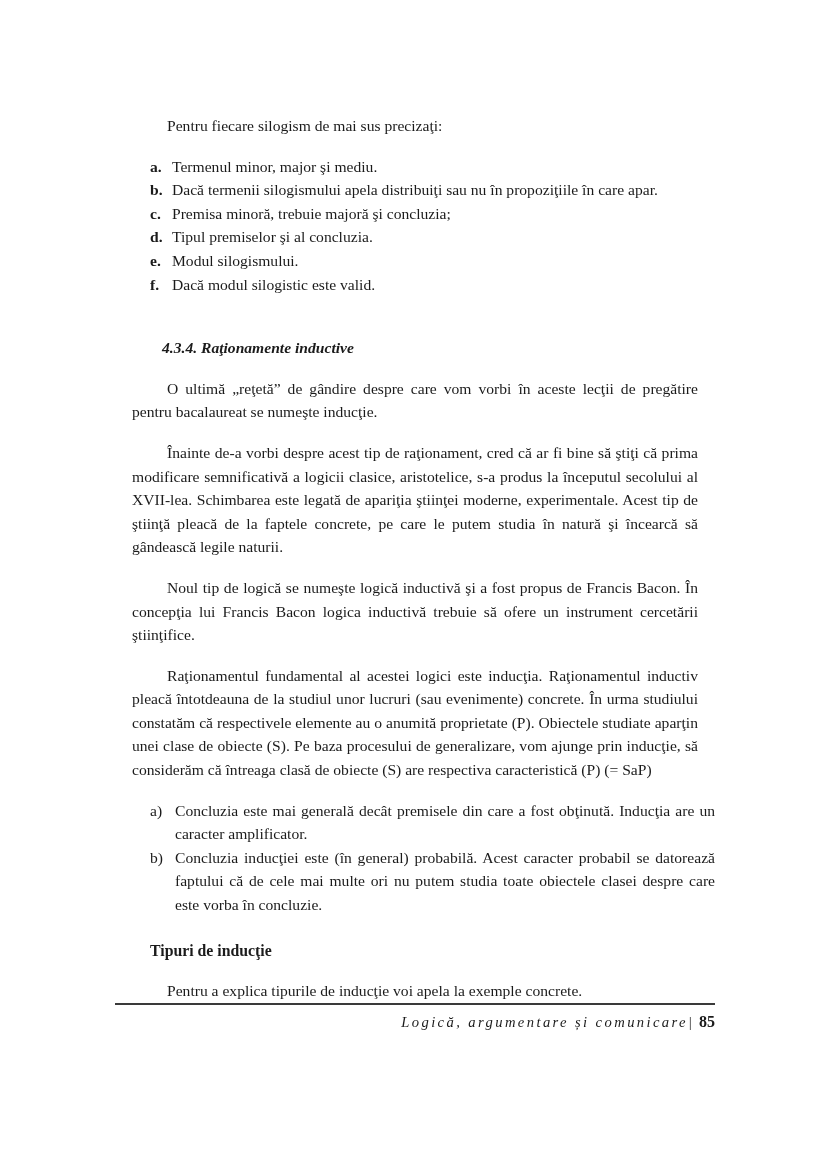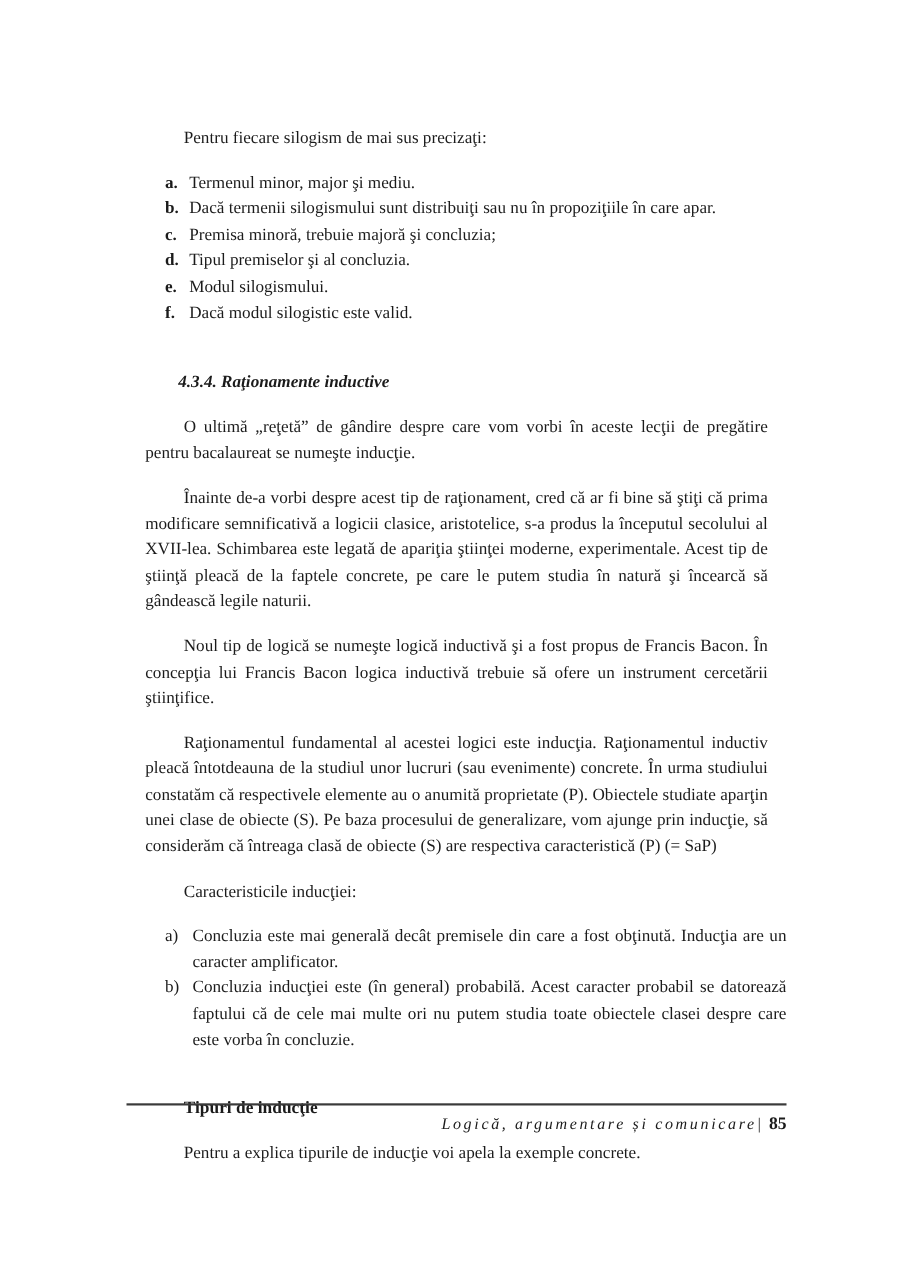--- a/index.html
+++ b/index.html
@@ -101,21 +101,21 @@
     font-weight: bold;
     font-style: italic;
     margin: 12px;
     text-indent: 35px;
   }
   .h-sub {
     font-size: 15.8px;
     line-height: 23.6px;
     font-weight: bold;
     font-style: normal;
-    margin: 17px;
+    margin: 0;
     text-indent: 35px;
   }
   .gap-md { height: 22px; }
   .gap-lg { height: 28px; }
 
   
   .footer {
     position: absolute;
     left: 115px;
     top: 1003px;
@@ -159,21 +159,21 @@
 
     <div class="lettered-list">
 
       <div class="li">
         <span class="marker">a.</span>
         <span class="li-text">Termenul minor, major şi mediu.</span>
       </div>
 
       <div class="li wrap-indent">
         <span class="marker">b.</span>
-        <span class="li-text">Dacă termenii silogismului sunt distribuiţi sau nu în propoziţiile în care apar.</span>
+        <span class="li-text">Dacă termenii silogismului apela distribuiţi sau nu în propoziţiile în care apar.</span>
       </div>
 
       <div class="li">
         <span class="marker">c.</span>
         <span class="li-text">Premisa minoră, trebuie majoră şi concluzia;</span>
       </div>
 
       <div class="li">
         <span class="marker">d.</span>
         <span class="li-text">Tipul premiselor şi al concluzia.</span>
@@ -193,21 +193,20 @@
 
     <div class="gap-lg"></div>
 
     <p class="h-section">4.3.4. Raţionamente inductive</p>
 
     <p class="para indent">O ultimă „reţetă” de gândire despre care vom vorbi în aceste lecţii de pregătire pentru bacalaureat se numeşte inducţie.</p>
     <p class="para indent">Înainte de-a vorbi despre acest tip de raţionament, cred că ar fi bine să ştiţi că prima modificare semnificativă a logicii clasice, aristotelice, s-a produs la începutul secolului al XVII-lea. Schimbarea este legată de apariţia ştiinţei moderne, experimentale. Acest tip de ştiinţă pleacă de la faptele concrete, pe care le putem studia în natură şi încearcă să gândească legile naturii.</p>
     <p class="para indent">Noul tip de logică se numeşte logică inductivă şi a fost propus de Francis Bacon. În concepţia lui Francis Bacon logica inductivă trebuie să ofere un instrument cercetării ştiinţifice.</p>
     <p class="para indent">Raţionamentul fundamental al acestei logici este inducţia. Raţionamentul inductiv pleacă întotdeauna de la studiul unor lucruri (sau evenimente) concrete. În urma studiului constatăm că respectivele elemente au o anumită proprietate (P). Obiectele studiate aparţin unei clase de obiecte (S). Pe baza procesului de generalizare, vom ajunge prin inducţie, să considerăm că întreaga clasă de obiecte (S) are respectiva caracteristică (P) (= SaP)</p>
 
-    <p class="para indent">Caracteristicile inducţiei:</p>
 
     <div class="paren-list">
 
       <div class="li">
         <span class="marker">a)</span>
         <span class="li-text">Concluzia este mai generală decât premisele din care a fost obţinută. Inducţia are un caracter amplificator.</span>
       </div>
 
       <div class="li">
         <span class="marker">b)</span>

